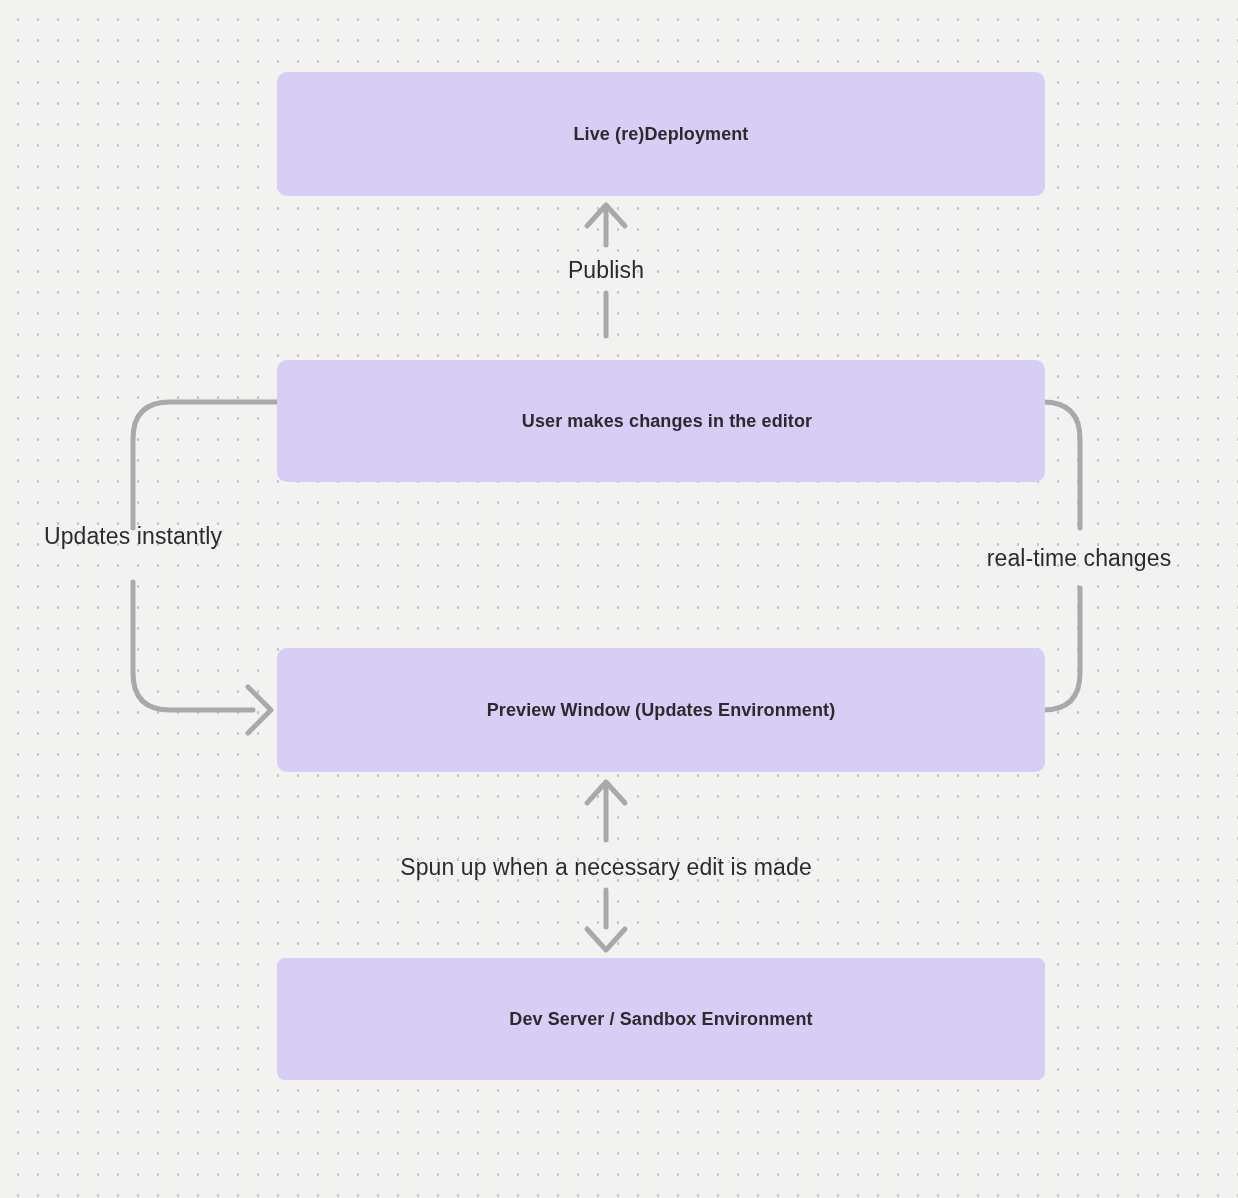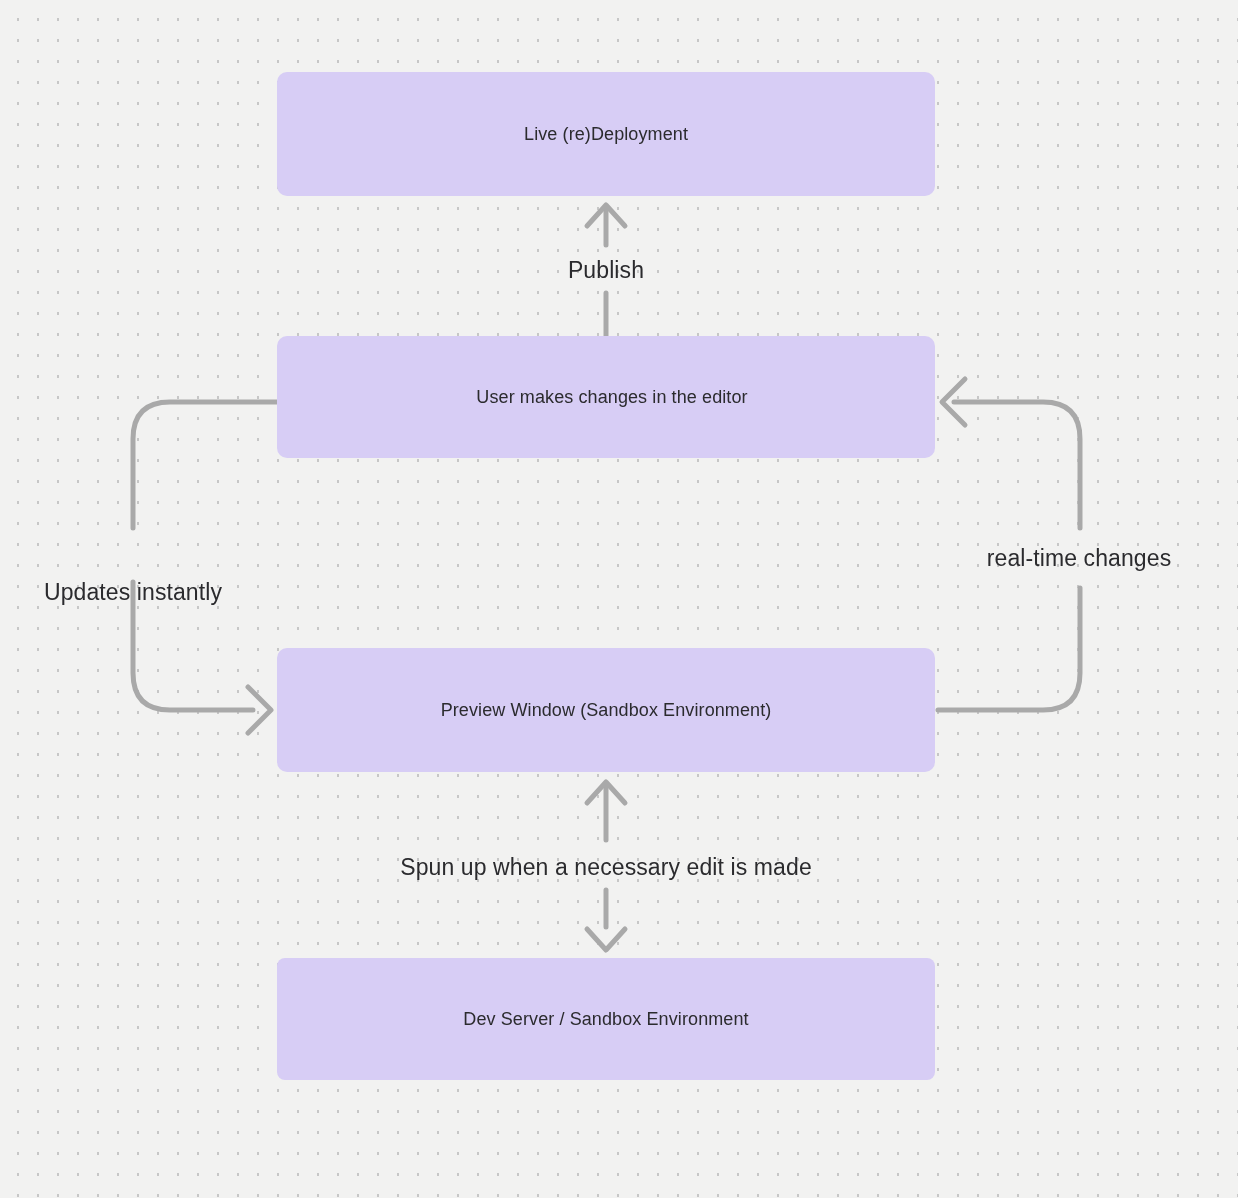--- a/index.html
+++ b/index.html
@@ -19,45 +19,46 @@
     width: 1238px; height: 1198px;
     overflow: hidden;
     background-color: var(--background);
     background-image: radial-gradient(circle, var(--dot) 1.15px, rgba(0,0,0,0) 1.5px);
     background-size: 20px 21px;
     background-position: 8px 9px;
   }
   .node {
     position: absolute;
     left: 277px;
-    width: 658px;
+    width: 768px;
     background: var(--node-fill);
     border-radius: 10px;
     display: flex;
     align-items: center;
     justify-content: center;
     color: var(--text);
     font-size: 18px;
     letter-spacing: 0.1px;
+    font-weight: bold;
   }
   .node-live    { top: 72px;  height: 124px; }
-  .node-user    { top: 336px; height: 122px; padding-left: 12px; }
+  .node-user    { top: 360px; height: 122px; padding-left: 12px; }
   .node-preview { top: 648px; height: 124px; }
   .node-dev     { top: 958px; height: 122px; border-radius: 8px; }
 
   .edge-label {
     position: absolute;
     transform: translate(-50%, -50%);
     color: var(--text);
     font-size: 23px;
     letter-spacing: 0.1px;
     white-space: nowrap;
   }
   .label-publish  { left: 606px;  top: 270px; }
-  .label-updates  { left: 133px;  top: 592px; text-align: right; }
+  .label-updates  { left: 133px;  top: 536px; text-align: right; }
   .label-feedback { left: 1079px; top: 558px; }
   .label-spunup   { left: 606px;  top: 867px; }
 
   svg.connectors {
     position: absolute;
     left: 0; top: 0;
     width: 1238px; height: 1198px;
   }
   svg.connectors path {
     fill: none;
@@ -94,21 +95,21 @@
 
   <div class="node node-live">
     <span>Live (re)Deployment</span>
   </div>
 
   <div class="node node-user">
     <span>User makes changes in the editor</span>
   </div>
 
   <div class="node node-preview">
-    <span>Preview Window (Sandbox Environment)</span>
+    <span>Preview Window (Updates Environment)</span>
   </div>
 
   <div class="node node-dev">
     <span>Dev Server / Sandbox Environment</span>
   </div>
 
   <div class="edge-label label-publish">Publish</div>
   <div class="edge-label label-updates">Updates instantly</div>
   <div class="edge-label label-feedback">real-time changes</div>
   <div class="edge-label label-spunup">Spun up when a necessary edit is made</div>

